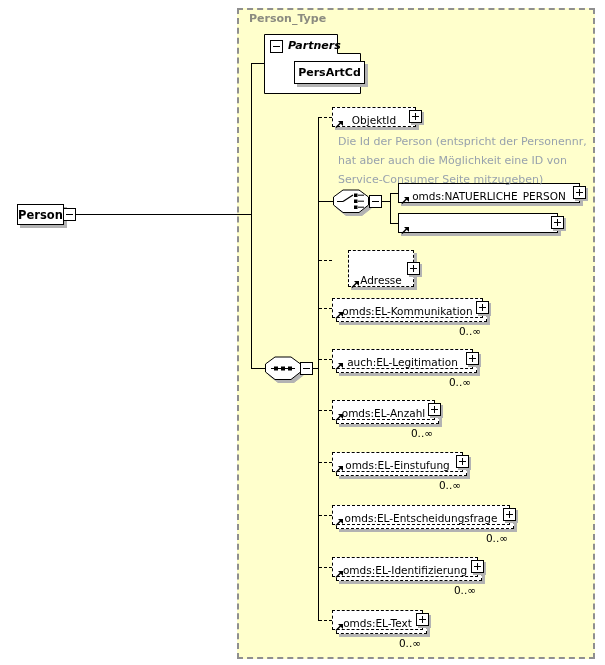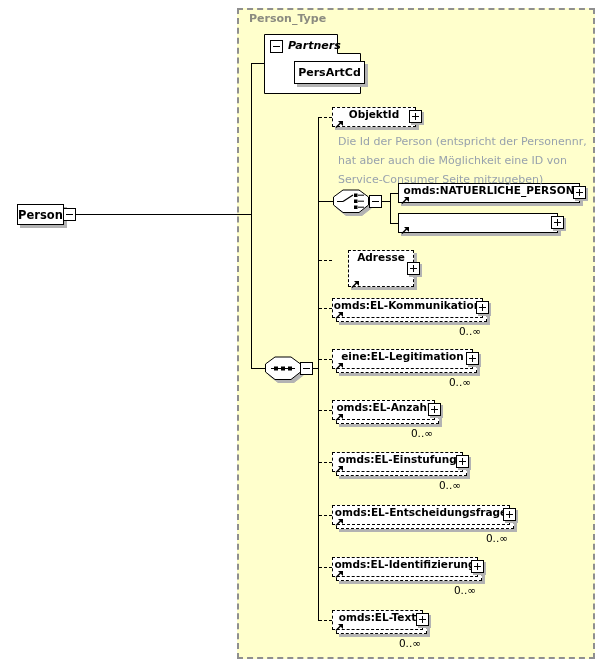--- a/index.html
+++ b/index.html
@@ -18,22 +18,22 @@
   }
   
   .hline,.vline{position:absolute;z-index:1;}
   .hline{height:0;border-top:1px solid #000;}
   .vline{width:0;border-left:1px solid #000;}
   .hline.dash{border-top-style:dashed;}
   
   .elem{position:absolute;z-index:2;}
   .ebox{
     position:relative;width:100%;height:100%;background:#fff;box-sizing:border-box;
-    display:flex;align-items:flex-start;justify-content:center;
-    font-size:10.5px;font-weight:bold;color:#000;white-space:nowrap;
+    display:flex;align-items:flex-end;justify-content:center;
+    font-size:10.5px;font-weight:normal;color:#000;white-space:nowrap;
   }
   .ebox.dashed{border:1px dashed #000;}
   .ebox.solid{border:1px solid #000;}
   .shadowed{box-shadow:3px 3px 0 0 #b3b3b3;}
   .ghost{
     position:absolute;left:4px;top:4px;width:100%;height:100%;box-sizing:border-box;
     border:1px dashed #000;background:#fff;box-shadow:3px 3px 0 0 #b3b3b3;
   }
   .occ{
     position:absolute;top:27px;right:2px;font-size:10.5px;color:#000;white-space:nowrap;
@@ -204,21 +204,21 @@
     <span class="occ">0..∞</span>
   </div>
 
   <div class="elem" style="left:332px;top:349px;width:141px;height:20px">
     <div class="ghost"></div>
     <div class="ebox dashed">
       <svg class="refarrow" viewBox="0 0 10 10">
         <line x1="2" y1="8.5" x2="7.5" y2="3" stroke="#000" stroke-width="1.4"></line>
         <polygon points="4,2 9,2 9,7" fill="#000"></polygon>
       </svg>
-      <span>eine:EL-Legitimation</span>
+      <span>auch:EL-Legitimation</span>
       <span class="pm plus attached"></span>
     </div>
     <span class="occ">0..∞</span>
   </div>
 
   <div class="elem" style="left:332px;top:400px;width:103px;height:20px">
     <div class="ghost"></div>
     <div class="ebox dashed">
       <svg class="refarrow" viewBox="0 0 10 10">
         <line x1="2" y1="8.5" x2="7.5" y2="3" stroke="#000" stroke-width="1.4"></line>

